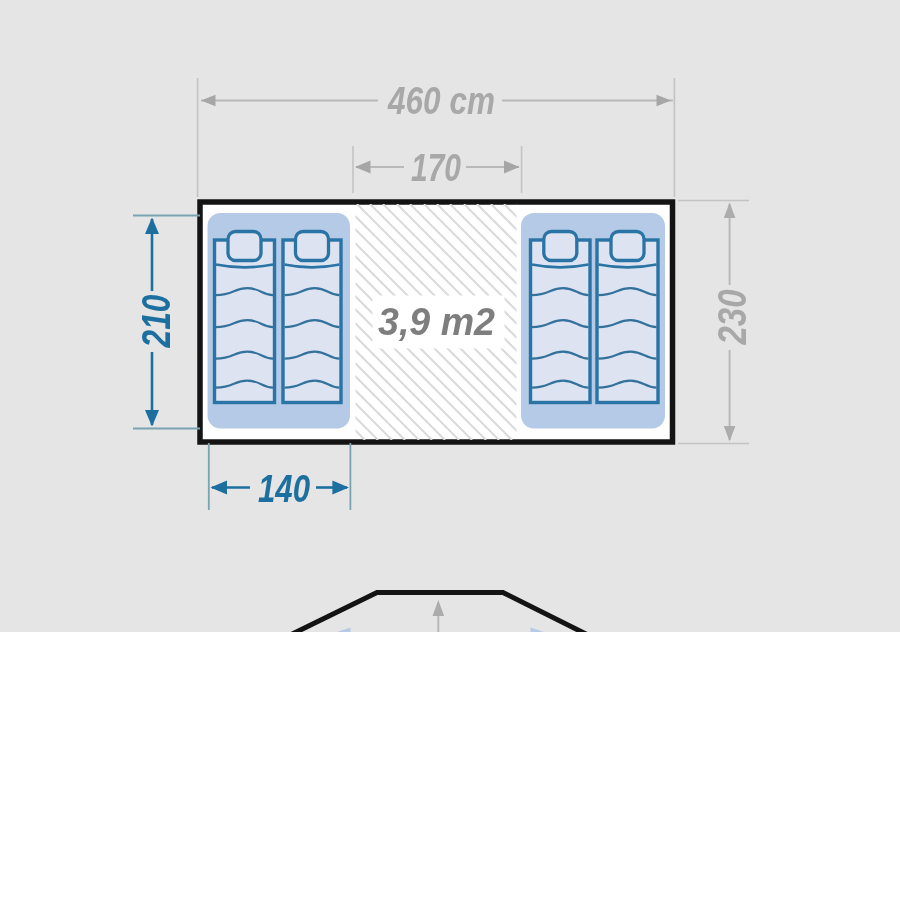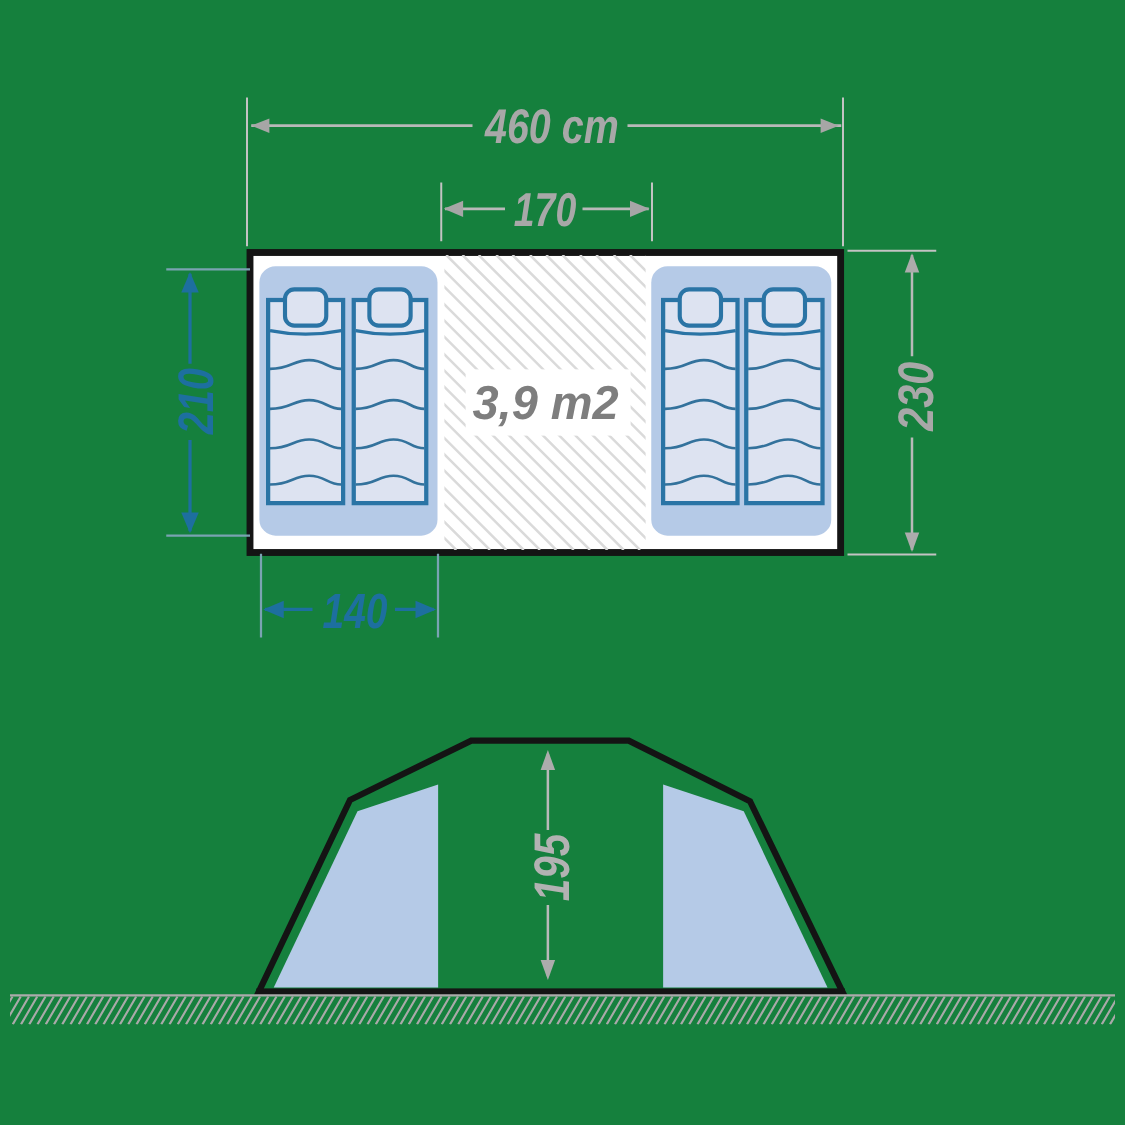--- a/index.html
+++ b/index.html
@@ -1,16 +1,16 @@
 <!DOCTYPE html>
 <html><head>
 <meta charset="utf-8">
 <style>
   html,body{margin:0;padding:0;background:#ffffff;}
-  .page{position:relative;width:900px;height:900px;background:#15803d;overflow:hidden;
+  .page{position:relative;width:900px;height:632px;background:#e5e5e5;overflow:hidden;
         font-family:"Liberation Sans", sans-serif;}
   svg text{font-family:"Liberation Sans", sans-serif;font-weight:bold;font-style:italic;}
 </style>
 </head>
 <body>
 <div class="page">
 <svg width="900" height="900" viewBox="0 0 900 900" xmlns="http://www.w3.org/2000/svg">
 <defs>
   <clipPath id="vest">
           <rect x="355.5" y="204" width="161" height="236"></rect>

